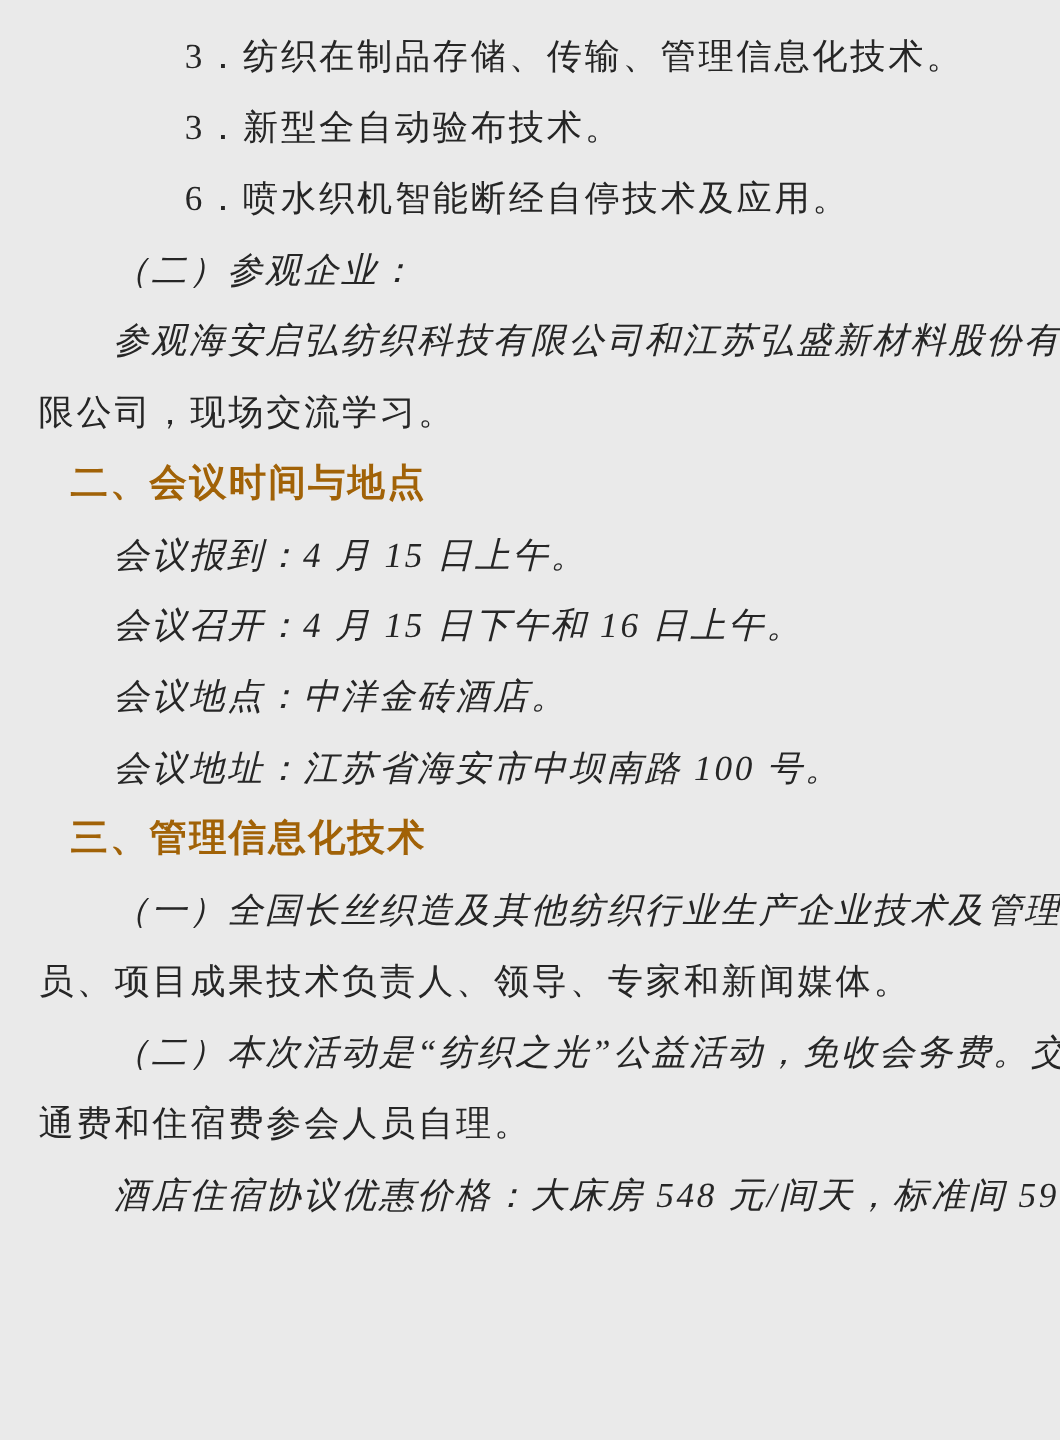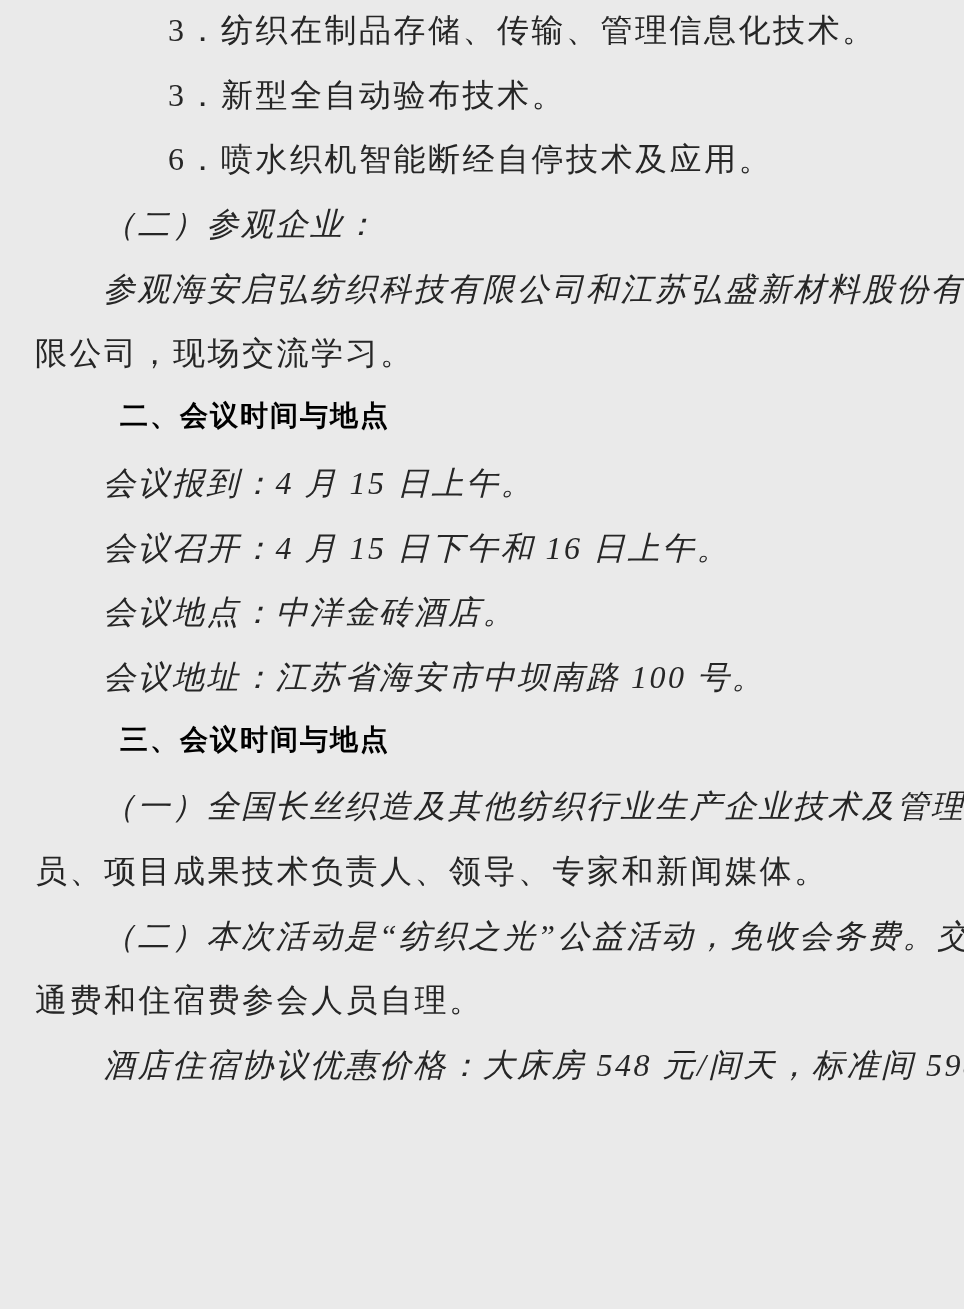--- a/index.html
+++ b/index.html
@@ -17,37 +17,37 @@
     width: 964px;
     height: 1309px;
     padding-top: 9px;
     background: #eaeaea;
     color: #262626;
     font-family: "Liberation Serif", "DejaVu Serif", serif;
   }
   .line {
     height: 64.7px;
     display: flex;
-    align-items: flex-start;
+    align-items: flex-end;
     white-space: nowrap;
     font-size: 32px;
     letter-spacing: 2.5px;
   }
   .line span { display: inline-block; }
   
   .list    { padding-left: 168px; }
   .first   { padding-left: 103px; font-style: italic; }
   .cont    { padding-left: 35px;  }
   .heading {
-    padding-left: 120px;
+    padding-left: 64px;
     font-family: "Liberation Sans", "DejaVu Sans", sans-serif;
     font-weight: bold;
-    font-size: 28px;
+    font-size: 34px;
     letter-spacing: 2px;
-    color: #000000;
+    color: #a16207;
   }
 </style>
 </head>
 <body>
 
 <div class="doc">
   <div class="line list">
       <span>3．纺织在制品存储、传输、管理信息化技术。</span>
     </div>
   <div class="line list">
@@ -74,21 +74,21 @@
   <div class="line first">
       <span>会议召开：4 月 15 日下午和 16 日上午。</span>
     </div>
   <div class="line first">
       <span>会议地点：中洋金砖酒店。</span>
     </div>
   <div class="line first">
       <span>会议地址：江苏省海安市中坝南路 100 号。</span>
     </div>
   <div class="line heading">
-      <span>三、会议时间与地点</span>
+      <span>三、管理信息化技术</span>
     </div>
   <div class="line first">
       <span>（一）全国长丝织造及其他纺织行业生产企业技术及管理人</span>
     </div>
   <div class="line cont">
       <span>员、项目成果技术负责人、领导、专家和新闻媒体。</span>
     </div>
   <div class="line first">
       <span>（二）本次活动是“纺织之光”公益活动，免收会务费。交</span>
     </div>

